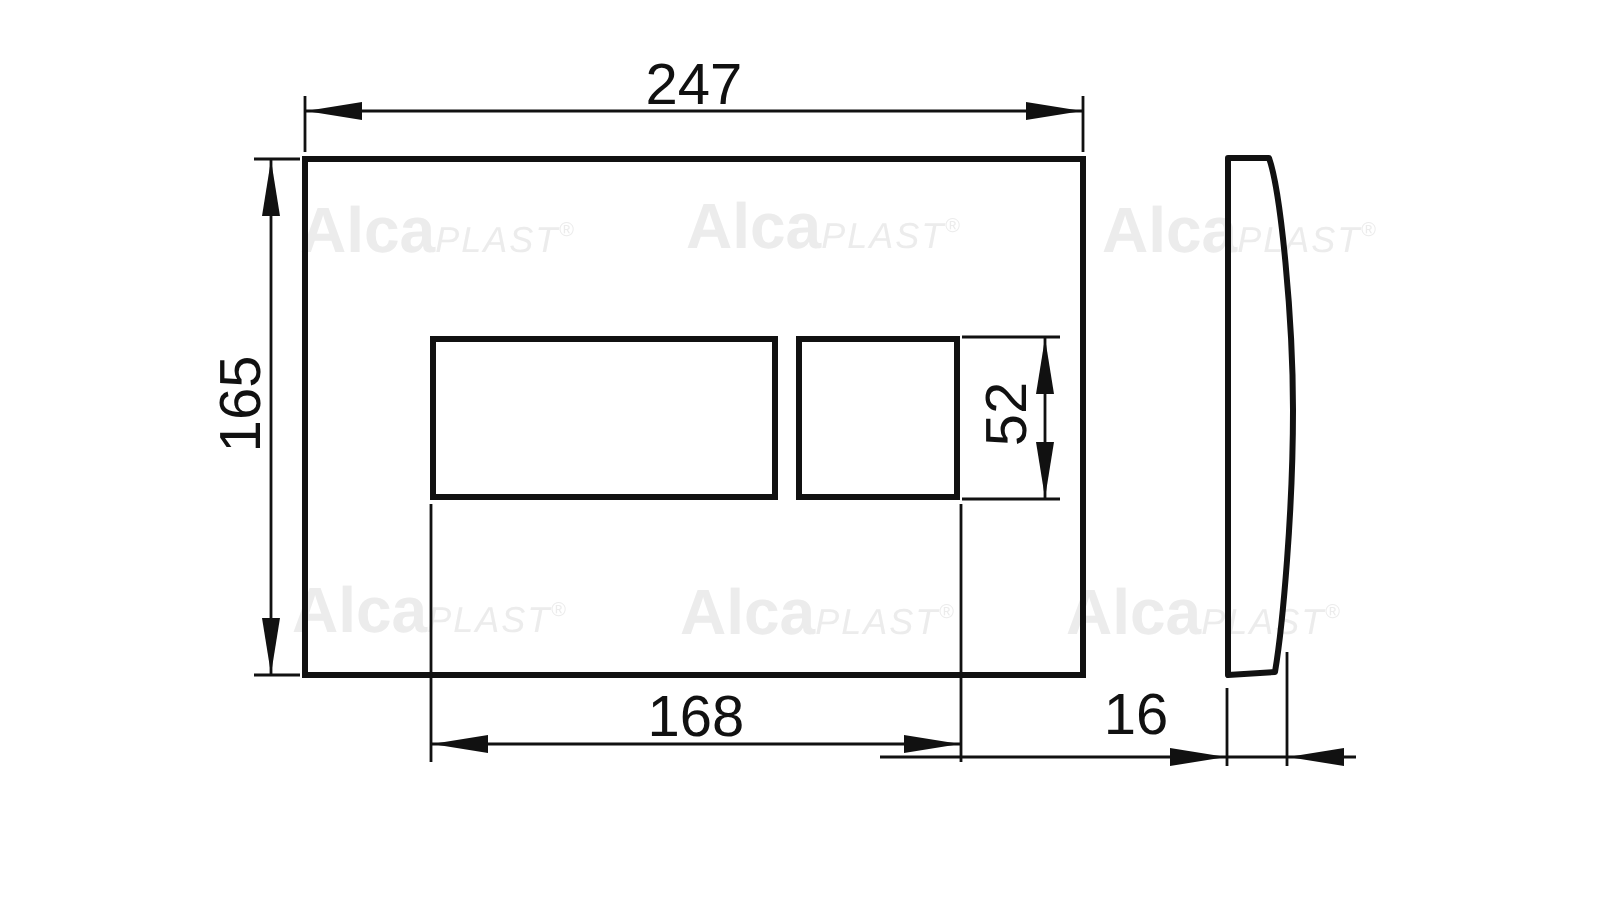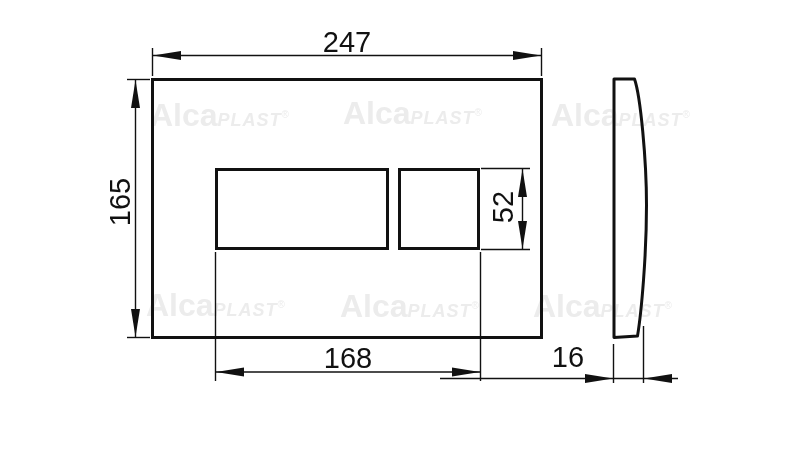--- a/index.html
+++ b/index.html
@@ -5,21 +5,21 @@
   html,body{margin:0;padding:0;background:#fff;}
   .stage{
     position:relative;width:800px;height:450px;background:#fff;overflow:hidden;
     font-family:"Liberation Sans",sans-serif;
   }
   .wm{
     position:absolute;white-space:nowrap;color:#ececec;user-select:none;
     line-height:1;
   }
   .wm-alca{font-weight:bold;font-size:32px;letter-spacing:0px;}
-  .wm-plast{font-weight:bold;font-style:italic;font-size:18px;letter-spacing:1px;}
+  .wm-plast{font-weight:normal;font-style:italic;font-size:18px;letter-spacing:1px;}
   .wm-reg{font-size:10px;vertical-align:8px;}
   svg{position:absolute;left:0;top:0;}
   .thick{fill:none;stroke:#111;stroke-width:3;}
   .thin{fill:none;stroke:#111;stroke-width:1.4;}
   .arrow{fill:#111;stroke:none;}
   .dimtext{fill:#111;font-family:"Liberation Sans",sans-serif;font-size:29px;}
 </style>
 </head>
 <body>
 

